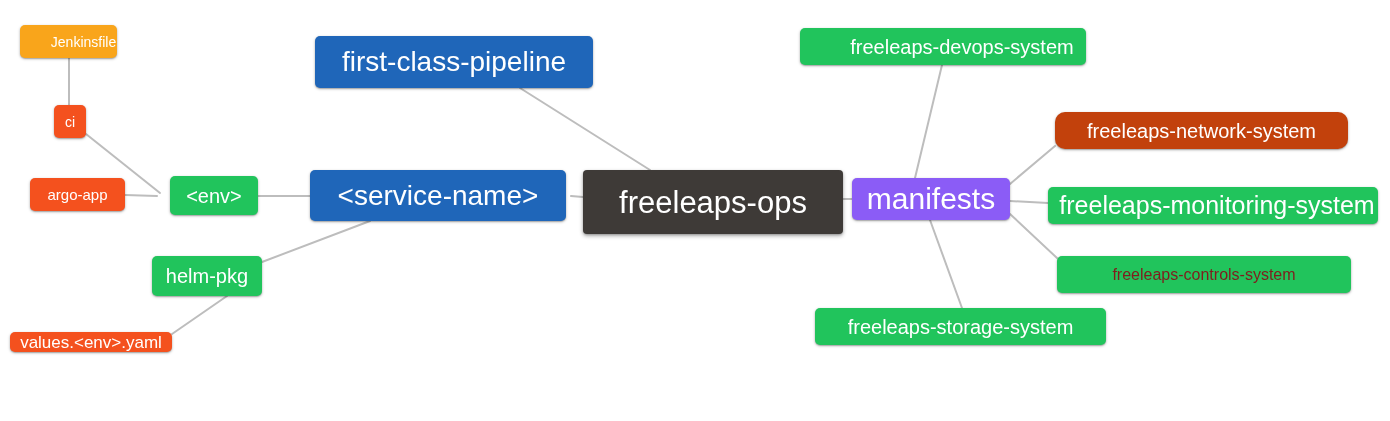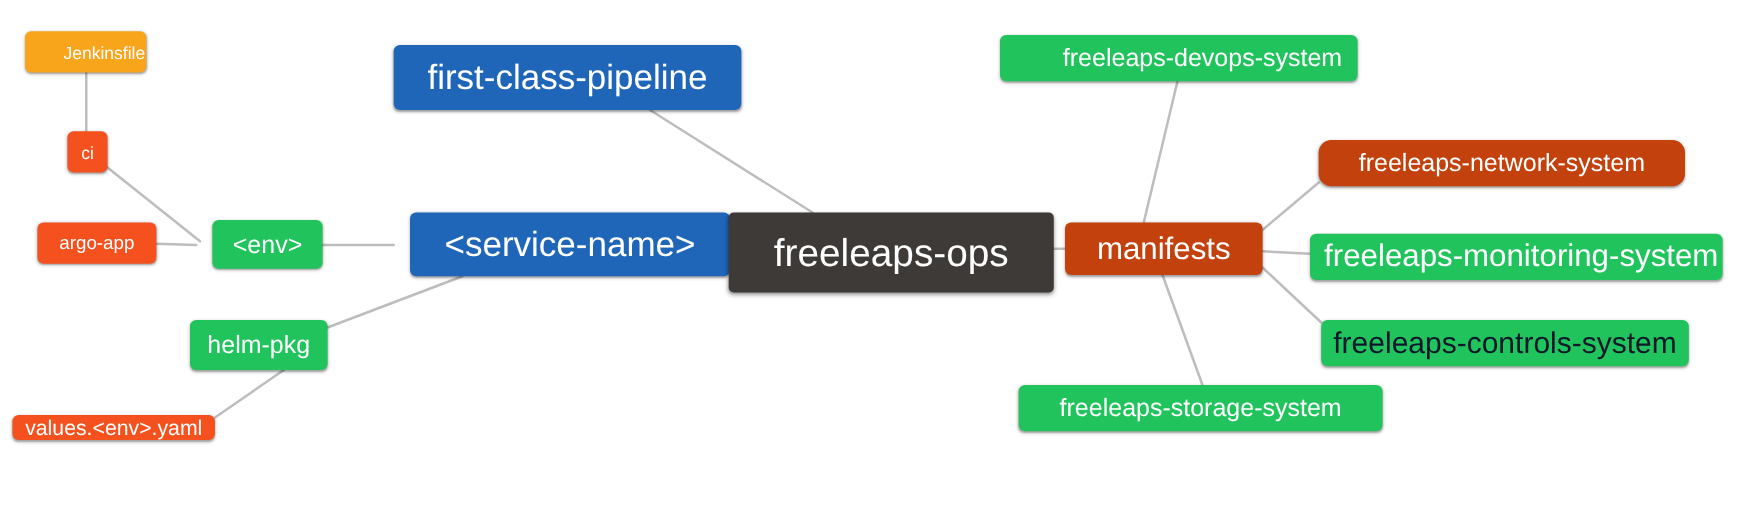--- a/index.html
+++ b/index.html
@@ -71,23 +71,23 @@
     </svg>
 
   <div id="node-layer">
       <div class="node" style="left: 20px; top: 25px; width: 97px; height: 33px; background: rgb(249, 165, 27); font-size: 14px; color: rgb(255, 255, 255); padding-left: 40px;">Jenkinsfile</div>
       <div class="node" style="left: 54px; top: 105px; width: 32px; height: 33px; background: rgb(244, 81, 30); font-size: 14px; color: rgb(255, 255, 255);">ci</div>
       <div class="node" style="left: 30px; top: 178px; width: 95px; height: 33px; background: rgb(244, 81, 30); font-size: 15px; color: rgb(255, 255, 255);">argo-app</div>
       <div class="node" style="left: 10px; top: 332px; width: 162px; height: 20px; background: rgb(244, 81, 30); font-size: 17px; color: rgb(255, 255, 255);">values.&lt;env&gt;.yaml</div>
       <div class="node" style="left: 157px; top: 176px; width: 88px; height: 39px; background: rgb(33, 196, 92); font-size: 20px; color: rgb(255, 255, 255); margin-left: 13px;">&lt;env&gt;</div>
       <div class="node" style="left: 152px; top: 256px; width: 110px; height: 40px; background: rgb(33, 196, 92); font-size: 20px; color: rgb(255, 255, 255);">helm-pkg</div>
       <div class="node" style="left: 315px; top: 36px; width: 278px; height: 52px; background: rgb(31, 102, 185); font-size: 28px; color: rgb(255, 255, 255);">first-class-pipeline</div>
-      <div class="node" style="left: 328px; top: 170px; width: 256px; height: 51px; background: rgb(31, 102, 185); font-size: 28px; color: rgb(255, 255, 255);">&lt;service-name&gt;</div>
+      <div class="node" style="left: 310px; top: 170px; width: 256px; height: 51px; background: rgb(31, 102, 185); font-size: 28px; color: rgb(255, 255, 255);">&lt;service-name&gt;</div>
       <div class="node root" style="left: 583px; top: 170px; width: 260px; height: 64px; background: rgb(62, 58, 55); font-size: 31px; color: rgb(255, 255, 255);">freeleaps-ops</div>
-      <div class="node" style="left: 852px; top: 178px; width: 158px; height: 42px; background: #c2410c; font-size: 25px; color: rgb(255, 255, 255);">manifests</div>
+      <div class="node" style="left: 852px; top: 178px; width: 158px; height: 42px; background: #8b5cf6; font-size: 30px; color: rgb(255, 255, 255);">manifests</div>
       <div class="node" style="left: 800px; top: 28px; width: 286px; height: 37px; background: rgb(33, 196, 92); font-size: 20px; color: rgb(255, 255, 255); padding-left: 48px;">freeleaps-devops-system</div>
       <div class="node" style="left: 1055px; top: 112px; width: 293px; height: 37px; background: #c2410c; font-size: 20px; color: rgb(255, 255, 255); border-radius: 10px;">freeleaps-network-system</div>
       <div class="node" style="left: 1048px; top: 187px; width: 330px; height: 37px; background: rgb(33, 196, 92); font-size: 25px; color: rgb(255, 255, 255); padding-left: 18px;">freeleaps-monitoring-system</div>
-      <div class="node" style="left: 1057px; top: 256px; width: 294px; height: 37px; background: rgb(33, 196, 92); font-size: 24px; color: #0f172a;">freeleaps-controls-system</div>
+      <div class="node" style="left: 1057px; top: 256px; width: 294px; height: 37px; background: rgb(33, 196, 92); font-size: 16px; color: #7f1d1d;">freeleaps-controls-system</div>
       <div class="node" style="left: 815px; top: 308px; width: 291px; height: 37px; background: rgb(33, 196, 92); font-size: 20px; color: rgb(255, 255, 255);">freeleaps-storage-system</div>
     </div>
 
 </div>
 
 </body></html>

